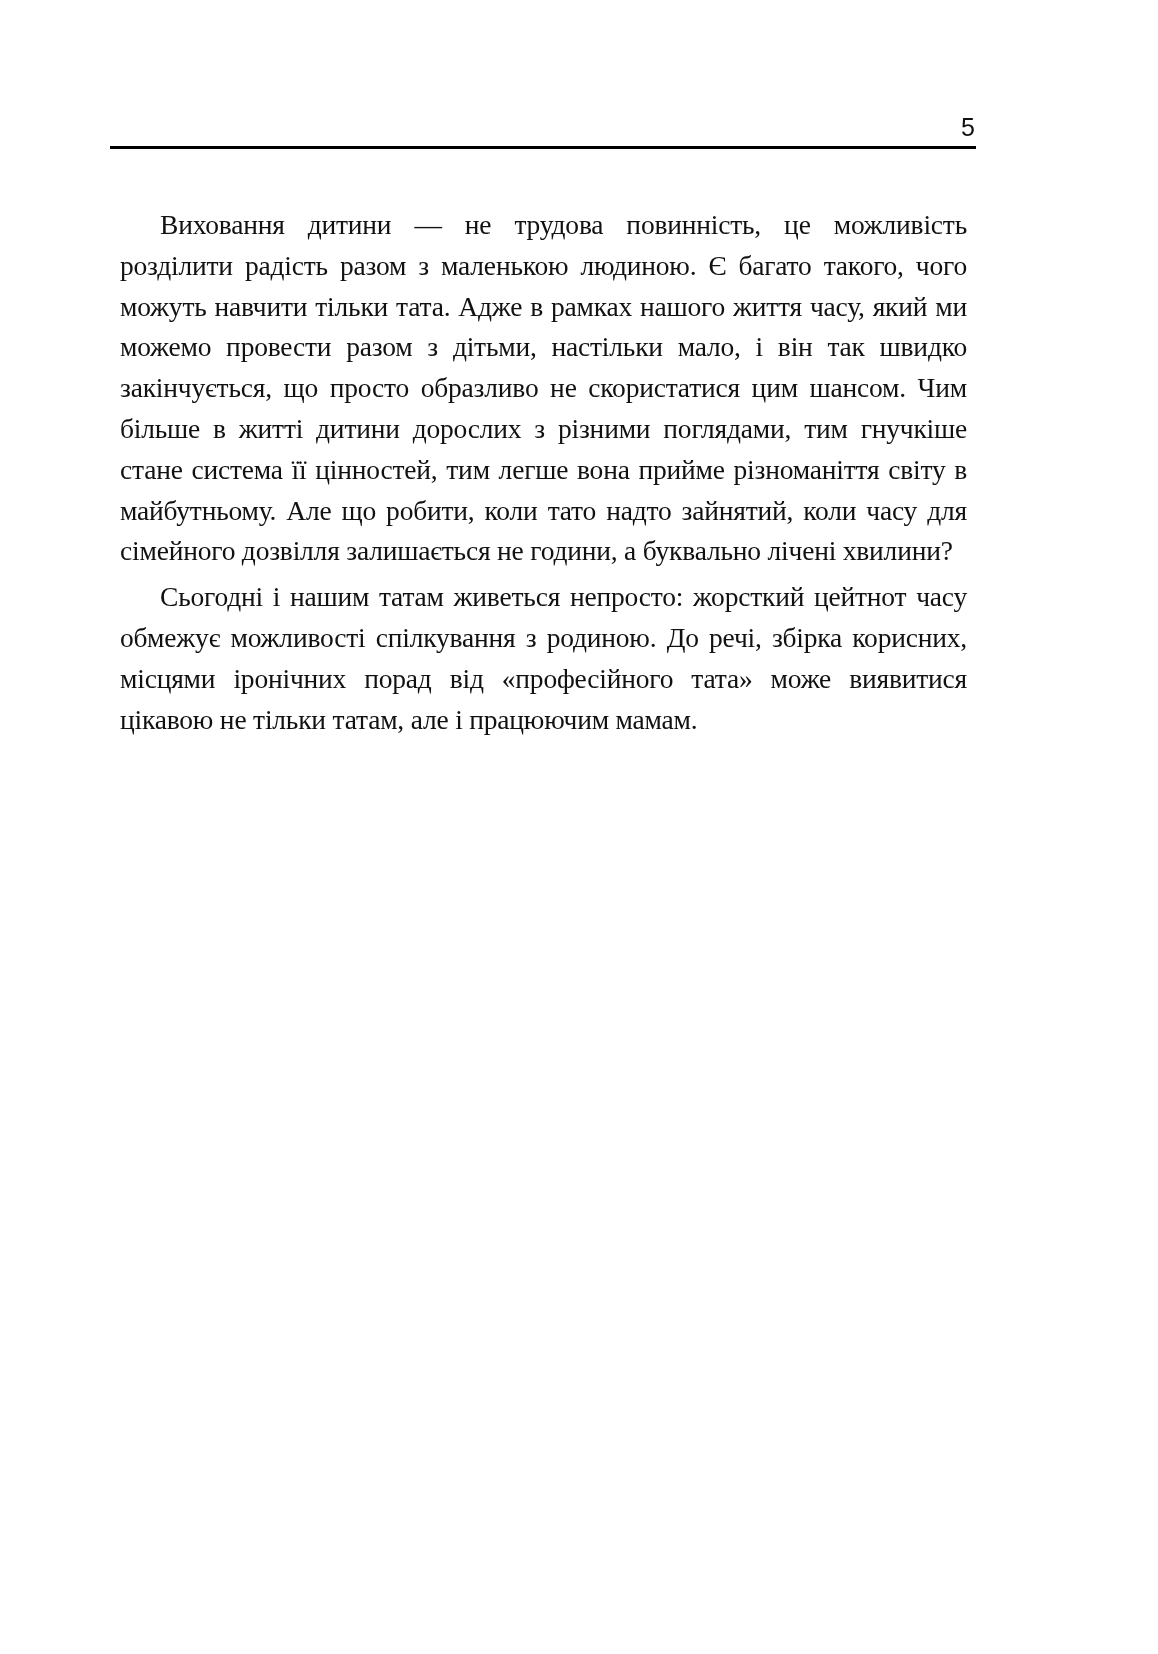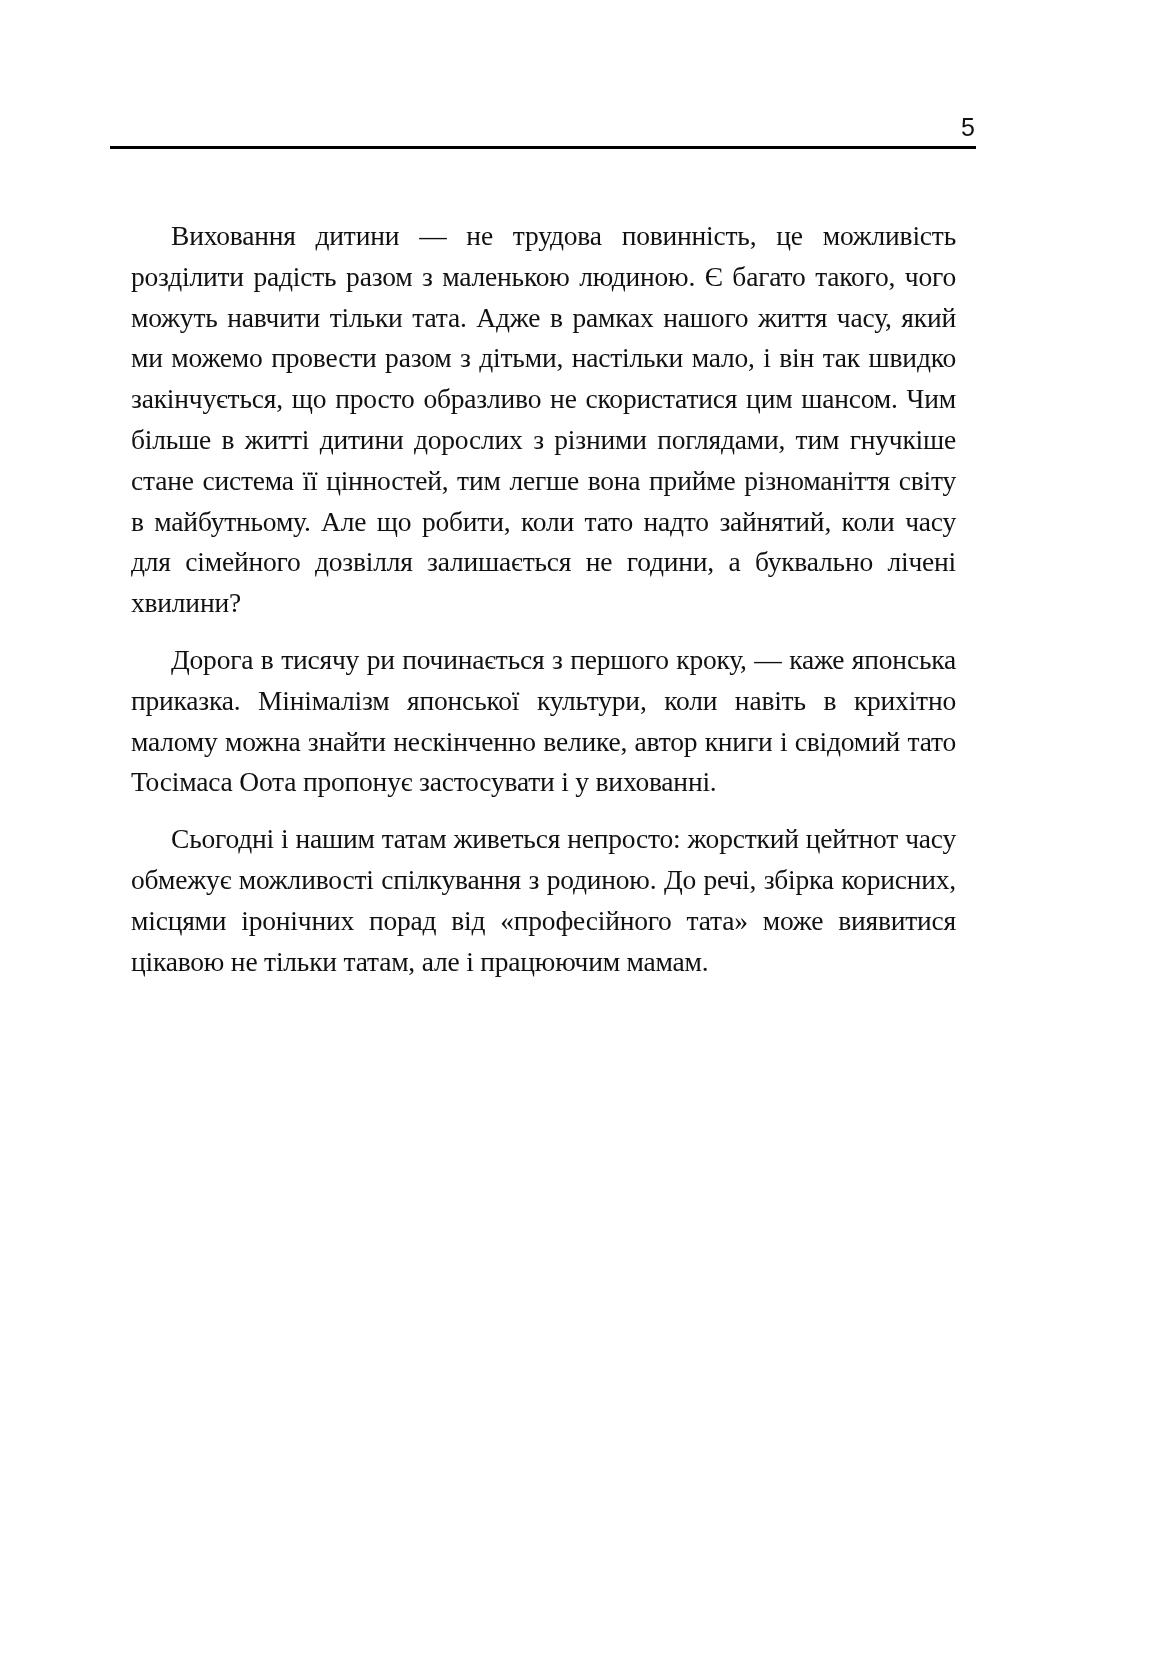--- a/index.html
+++ b/index.html
@@ -37,32 +37,31 @@
       position: absolute;
       top: 200px;
       left: 115px;
       width: 857px;
       font-size: 27.5px;
       line-height: 40.8px;
       text-align: justify;
       letter-spacing: -0.2px;
     }
     .body-text p {
-      margin: 16px;
+      margin: 5px;
       text-indent: 40px;
     }
     .body-text p.first {
       text-indent: 40px;
     }
   </style>
 </head>
 <body>
 
 <div class="page">
   <div class="page-number">5</div>
   <div class="header-rule"></div>
 
   <div class="body-text">
     <p class="first">Виховання дитини — не трудова повинність, це можливість розділити радість разом з маленькою людиною. Є багато такого, чого можуть навчити тільки тата. Адже в рамках нашого життя часу, який ми можемо провести разом з дітьми, настільки мало, і він так швидко закінчується, що просто образливо не скористатися цим шансом. Чим більше в житті дитини дорослих з різними поглядами, тим гнучкіше стане система її цінностей, тим легше вона прийме різноманіття світу в майбутньому. Але що робити, коли тато надто зайнятий, коли часу для сімейного дозвілля залишається не години, а буквально лічені хвилини?</p>
-    <p>Дорога в тисячу ри починається з першого кроку, — каже японська приказка. Мінімалізм японської культури, коли навіть в крихітно малому можна знайти нескінченно велике, автор книги і свідомий тато Тосімаса Оота пропонує застосувати і у вихованні.</p>
     <p>Сьогодні і нашим татам живеться непросто: жорсткий цейтнот часу обмежує можливості спілкування з родиною. До речі, збірка корисних, місцями іронічних порад від «професійного тата» може виявитися цікавою не тільки татам, але і працюючим мамам.</p>
   </div>
 </div>
 
 </body></html>

